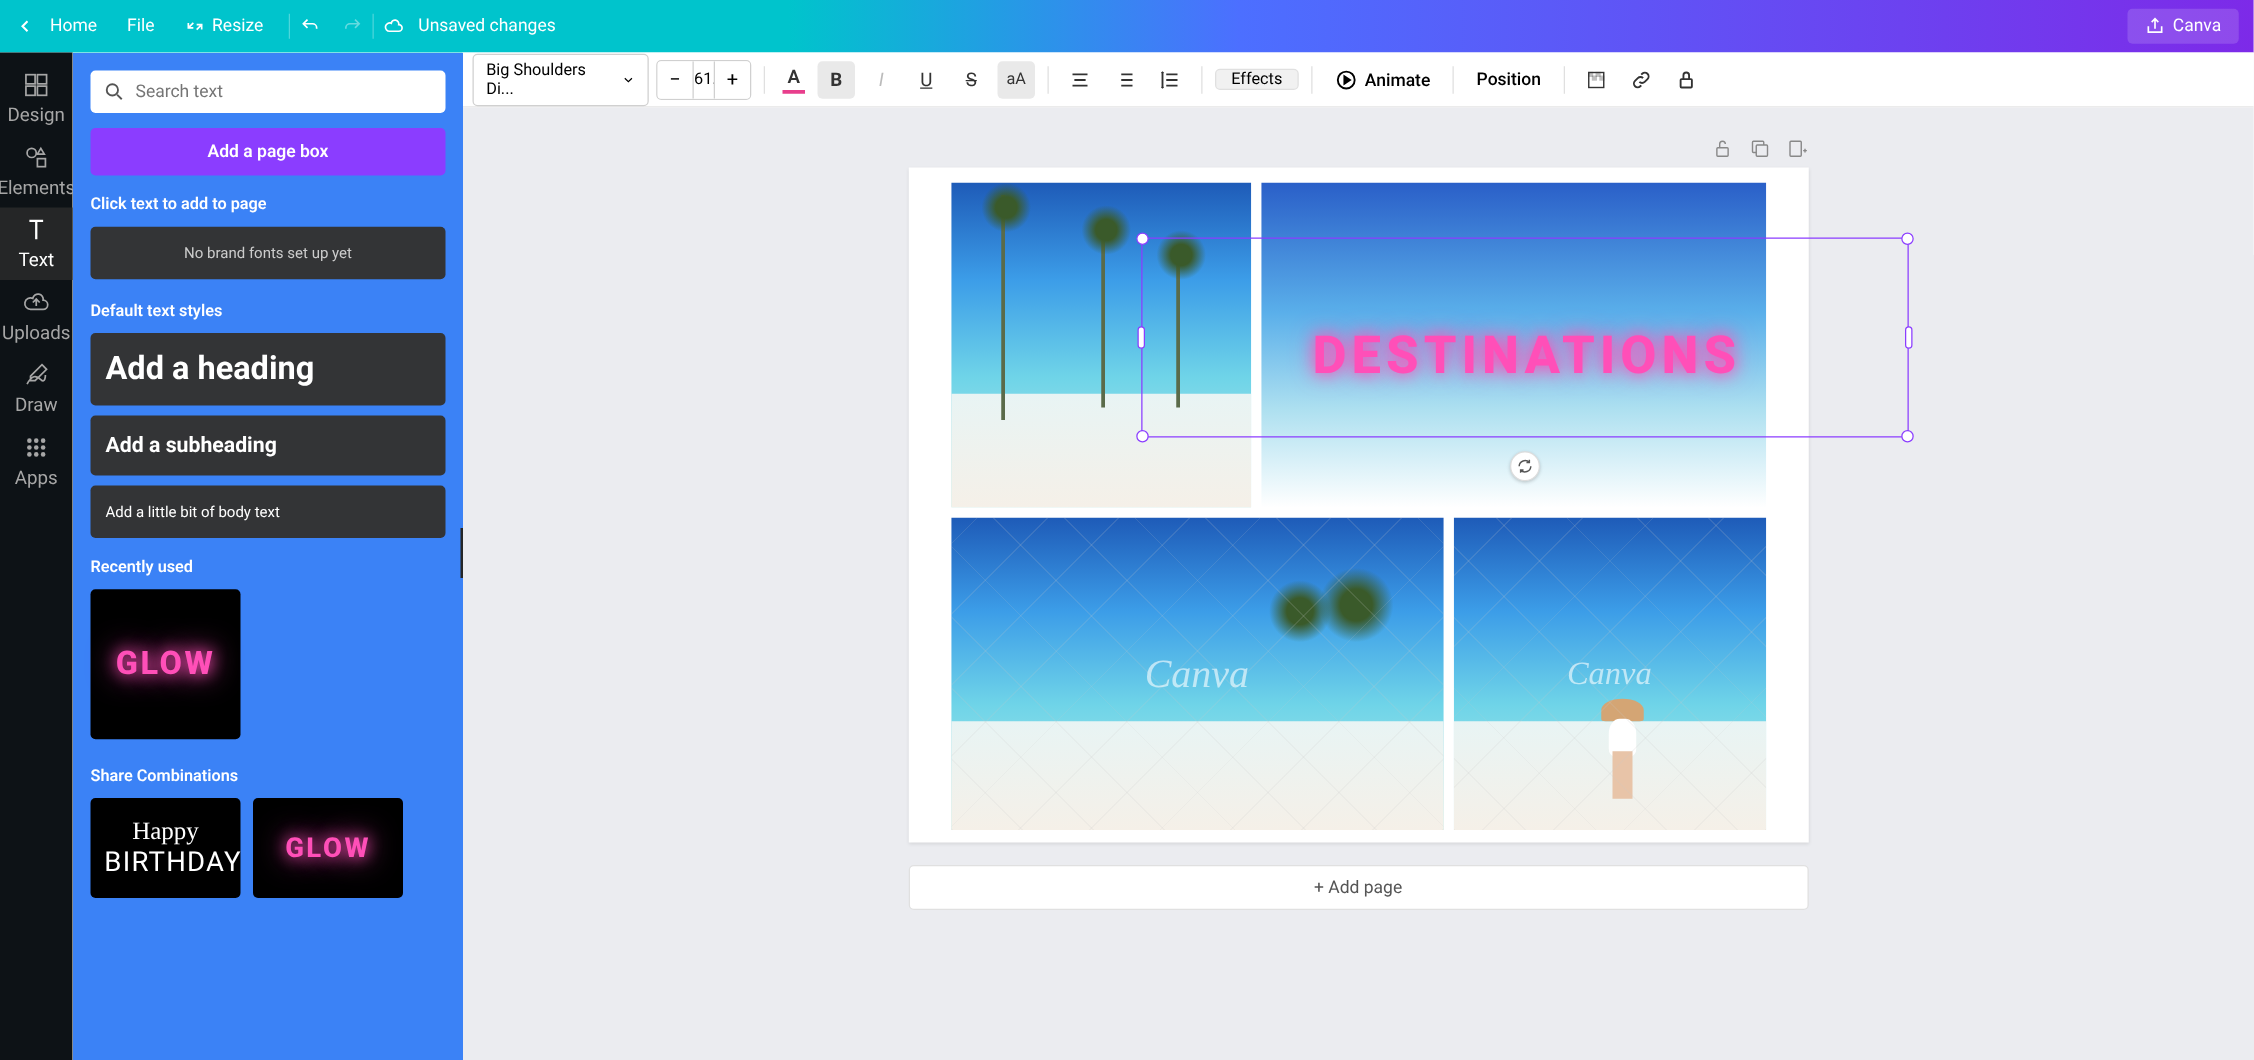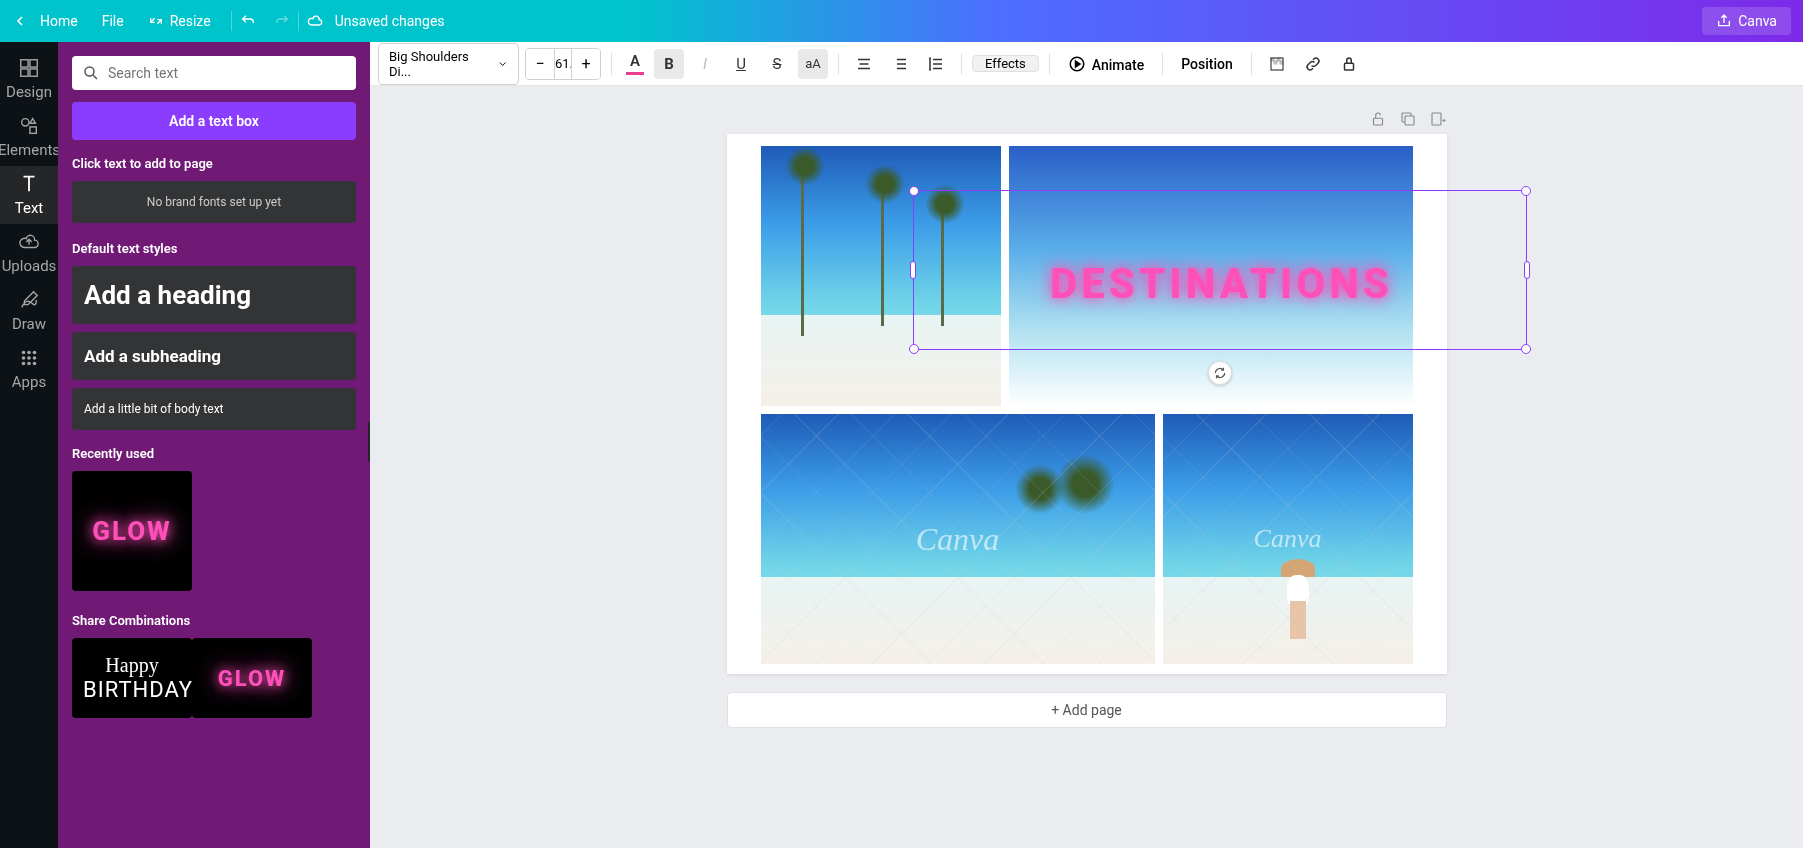--- a/index.html
+++ b/index.html
@@ -9,35 +9,35 @@
 .topbar .resize{display:flex;align-items:center;gap:6px;}
 .topbar .sep{width:1px;height:20px;background:rgba(255,255,255,0.3);margin:0 8px;}
 .topbar .spacer{flex:1;}
 .topbar .share{background:rgba(255,255,255,0.15);padding:6px 14px;border-radius:4px;display:flex;align-items:center;gap:6px;}
 .topbar svg{width:16px;height:16px;}
 .container{display:flex;height:calc(100vh - 42px);}
 .rail{width:58px;background:#0d1216;display:flex;flex-direction:column;align-items:center;padding-top:8px;}
 .rail .railitem{width:58px;height:58px;display:flex;flex-direction:column;align-items:center;justify-content:center;gap:4px;color:#a6a6a6;font-size:15px;cursor:pointer;}
 .rail .railitem.active{background:#252627;color:#fff;}
 .rail .railitem svg{width:22px;height:22px;}
-.sidepanel{width:312px;background:#701a75;color:#fff;padding:14px;overflow-y:auto;position:relative;}
+.sidepanel{width:312px;background:#3b82f6;color:#fff;padding:14px;overflow-y:auto;position:relative;}
 .sidepanel .search{display:flex;align-items:center;background:#fff;border-radius:4px;padding:8px 10px;margin-bottom:12px;}
 .sidepanel .search svg{width:18px;height:18px;color:#555;margin-right:8px;}
 .sidepanel .search input{border:none;outline:none;font-size:14px;flex:1;color:#333;background:transparent;}
 .sidepanel .addtextbox{background:#8b3dff;color:#fff;border:none;width:100%;padding:11px;border-radius:4px;font-size:14px;font-weight:600;cursor:pointer;margin-bottom:16px;}
 .sidepanel .section-label{font-size:13px;font-weight:600;margin-bottom:10px;color:#fff;}
 .sidepanel .brandfonts{background:#333436;border-radius:4px;padding:14px;text-align:center;font-size:12px;color:#ccc;margin-bottom:18px;}
 .sidepanel .stylebtn{background:#333436;border-radius:4px;padding:14px 12px;margin-bottom:8px;cursor:pointer;color:#fff;}
 .sidepanel .stylebtn.heading{font-size:26px;font-weight:700;}
 .sidepanel .stylebtn.subheading{font-size:17px;font-weight:700;}
 .sidepanel .stylebtn.body{font-size:12px;}
 .sidepanel .recent-grid{display:flex;gap:10px;margin-top:10px;flex-wrap:wrap;}
 .sidepanel .thumb{width:120px;height:120px;background:#000;border-radius:4px;display:flex;align-items:center;justify-content:center;}
 .sidepanel .glow-text{color:#ff4fb8;font-weight:800;font-size:26px;letter-spacing:2px;text-shadow:0 0 12px #ff4fb8,0 0 24px #ff4fb8;}
-.sidepanel .combo-grid{display:flex;margin-top:10px;}
+.sidepanel .combo-grid{display:flex;gap:10px;margin-top:10px;}
 .sidepanel .combo{width:120px;height:80px;background:#000;border-radius:4px;display:flex;flex-direction:column;align-items:center;justify-content:center;color:#fff;}
 .sidepanel .combo .happy{font-family:"Brush Script MT",cursive;font-size:20px;}
 .sidepanel .combo .birthday{font-weight:400;font-size:22px;letter-spacing:1px;padding-left:12px;}
 .panel-collapse{position:absolute;width:14px;height:40px;background:#252627;right:-12px;top:380px;border-radius:0 10px 10px 0;display:flex;align-items:center;justify-content:center;}
 .editorbar{height:44px;background:#fff;border-bottom:1px solid #e5e5e5;display:flex;align-items:center;padding:0 8px;gap:6px;}
 .editorbar .fontsel{border:1px solid #d0d0d0;border-radius:4px;padding:5px 10px;font-size:13px;display:flex;align-items:center;gap:8px;width:141px;justify-content:space-between;cursor:pointer;}
 .editorbar .sizegrp{display:flex;border:1px solid #d0d0d0;border-radius:4px;overflow:hidden;}
 .editorbar .sizegrp button{background:#fff;border:none;width:28px;height:30px;font-size:16px;cursor:pointer;}
 .editorbar .sizegrp input{width:18px;border:none;border-left:1px solid #d0d0d0;border-right:1px solid #d0d0d0;text-align:center;font-size:13px;outline:none;}
 .editorbar .sep2{width:1px;height:22px;background:#e0e0e0;margin:0 4px;}
@@ -168,21 +168,21 @@
   </div>
 
   <div class="sidepanel">
     <div class="search">
       <svg viewBox="0 0 24 24" fill="none" stroke="currentColor" stroke-width="2">
           <circle cx="10" cy="10" r="6"></circle>
           <path d="M15 15l5 5"></path>
         </svg>
       <input placeholder="Search text" style="">
     </div>
-    <button class="addtextbox">Add a text box</button>
+    <button class="addtextbox">Add a page box</button>
     <div class="section-label">Click text to add to page</div>
     <div class="brandfonts">No brand fonts set up yet</div>
     <div class="section-label">Default text styles</div>
     <div class="stylebtn heading">Add a heading</div>
     <div class="stylebtn subheading">Add a subheading</div>
     <div class="stylebtn body">Add a little bit of body text</div>
     <div class="section-label" style="margin-top:16px">Recently used</div>
     <div class="recent-grid">
       <div class="thumb">
         <span class="glow-text">GLOW</span>

